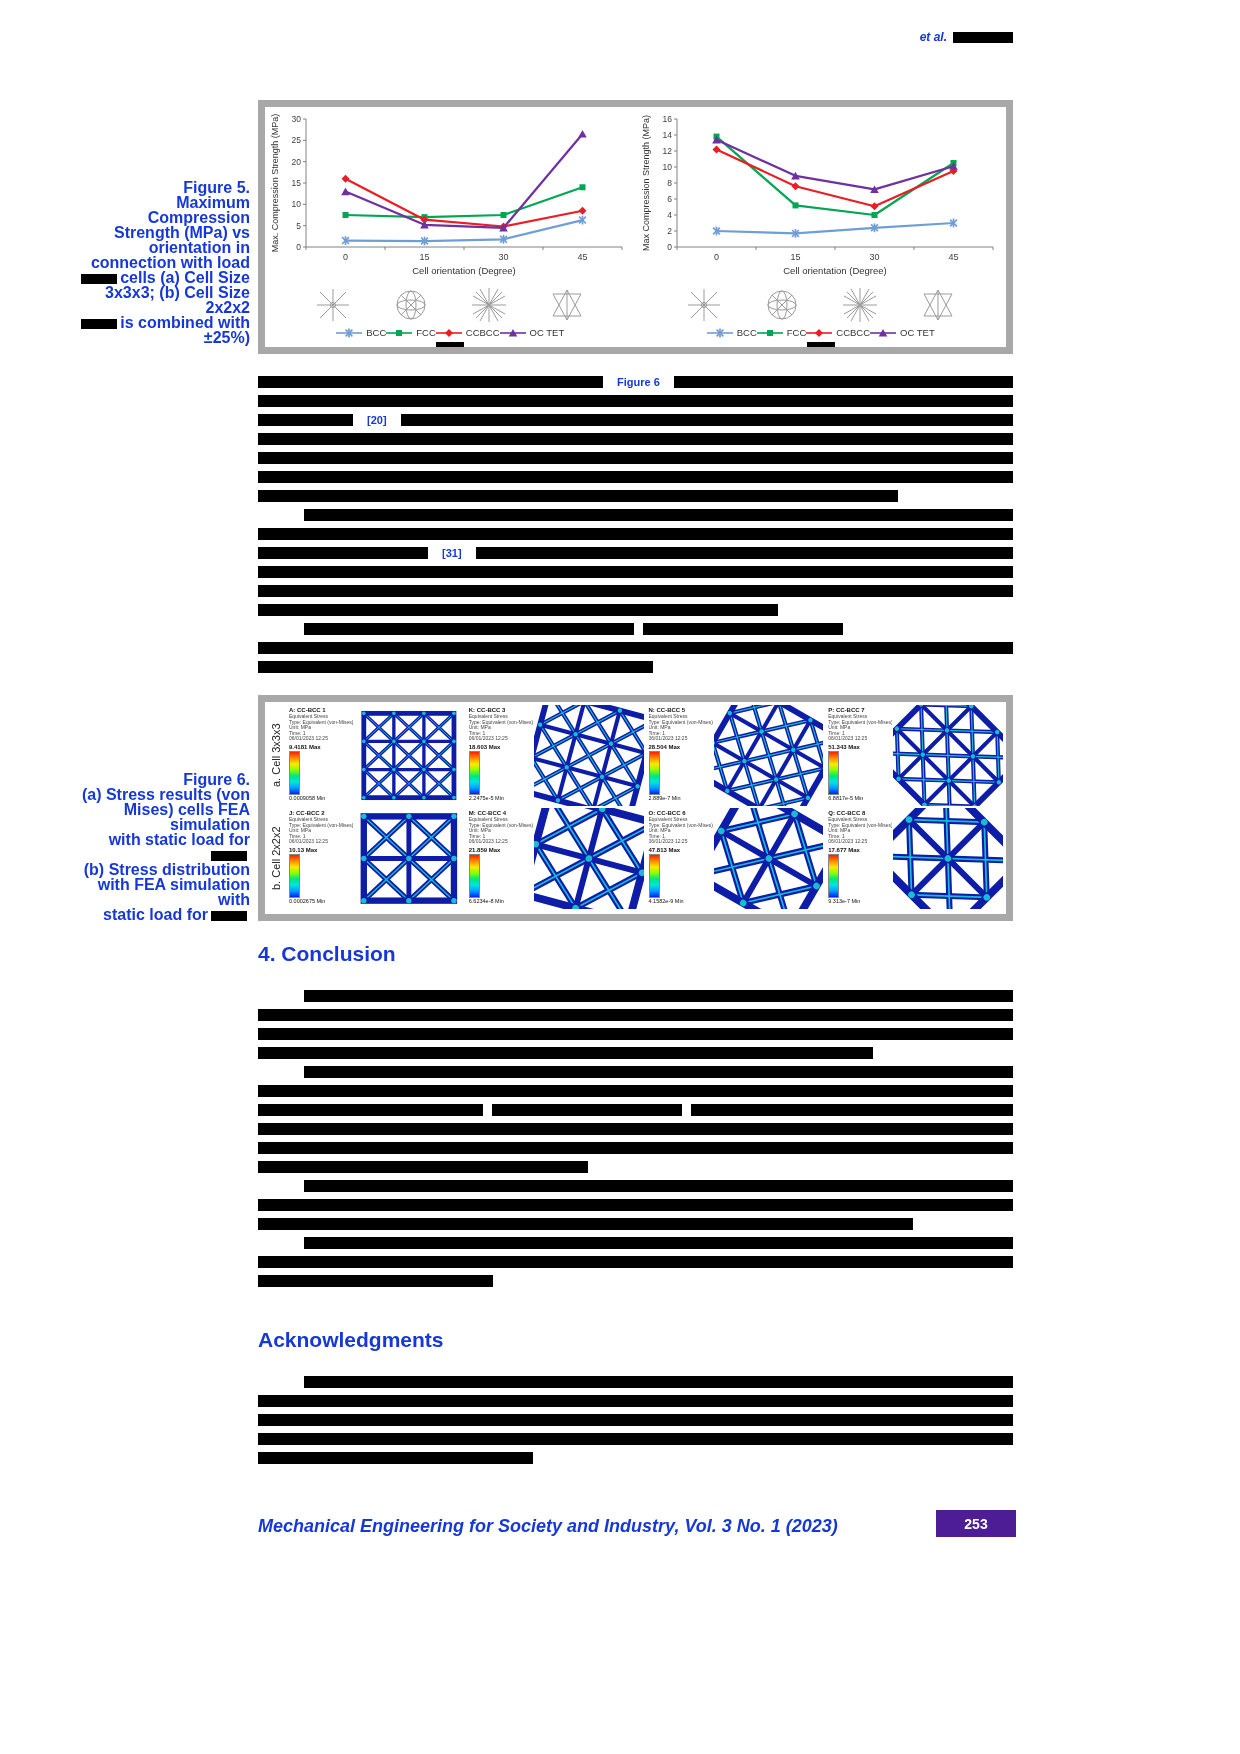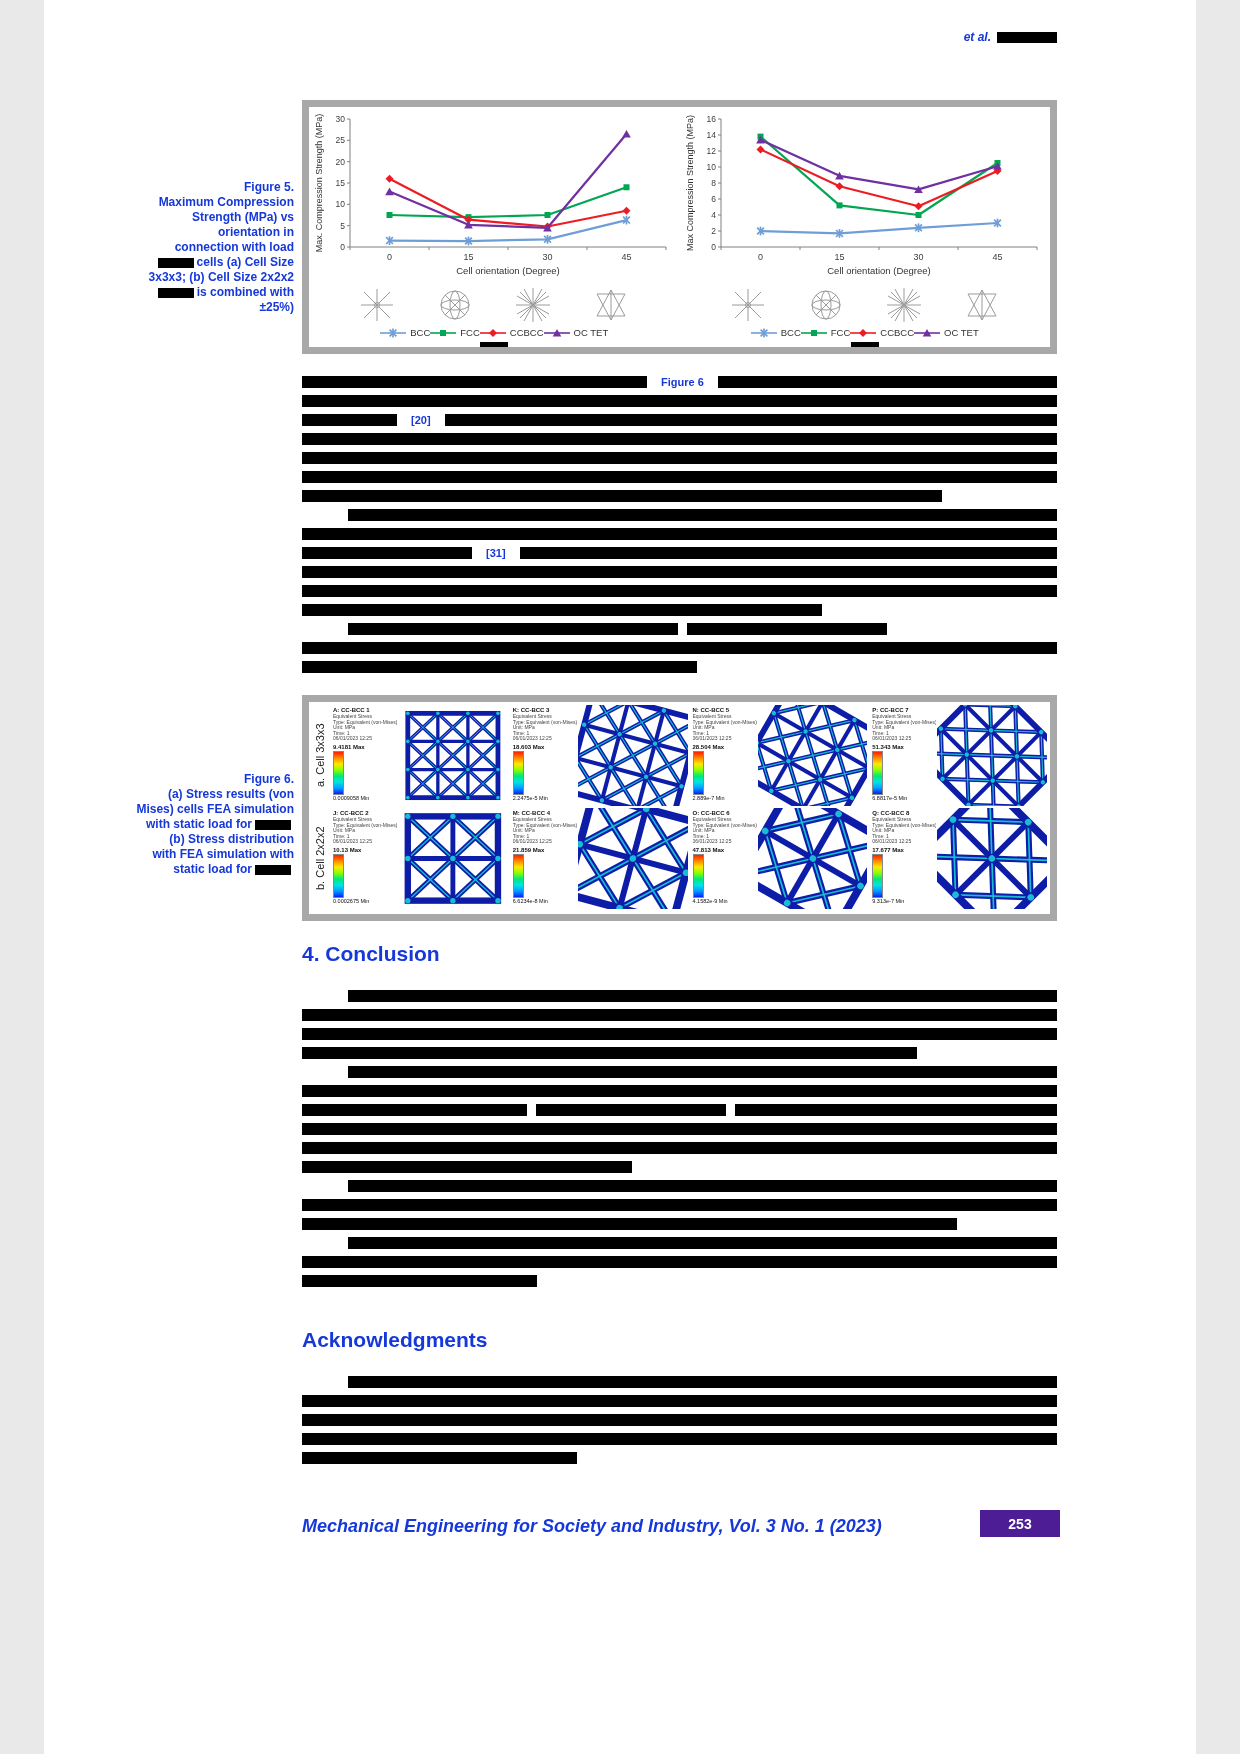--- a/index.html
+++ b/index.html
@@ -1,16 +1,16 @@
 <!DOCTYPE html>
 <html><head>
 <meta charset="utf-8">
 <style>
   html,body{margin:0;padding:0;background:#e9e9e9}
-  .page{position:relative;width:1152px;height:1754px;background:#ffffff;margin:0 auto;
+  .page{position:relative;width:1240px;height:1754px;background:#ffffff;margin:0 auto;
         font-family:"Liberation Sans",sans-serif;overflow:hidden}
 
   .redact{display:inline-block;background:#000}
   .runhead{position:absolute;top:30px;left:700px;width:313px;display:flex;justify-content:flex-end;align-items:center;gap:6px}
   .rh-text{color:#1638d9;font-size:12px;font-weight:bold;font-style:italic}
   .rh-bar{width:60px;height:11px}
 
   
   .figbox{position:absolute;left:258px;width:755px;background:#fff;border:7px solid #a8a8a8;box-sizing:border-box}
   #fig5{top:100px;height:254px}
@@ -18,21 +18,21 @@
 
   .charts-row{display:flex;height:100%}
   .chart-cell{flex:1;display:flex;flex-direction:column;align-items:center;padding-top:4px;min-width:0}
   .chart-holder{height:176px}
   .lattice-row{display:flex;justify-content:center;gap:42px;height:40px;align-items:center;width:100%}
   .legend-row{display:flex;justify-content:center;align-items:center;font-size:9.5px;color:#333;height:14px;width:100%}
   .legend-item{display:inline-flex;align-items:center;gap:4px}
   .subcap{width:28px;height:10px;background:#000;margin:4px auto 0}
 
   
-  .caption{position:absolute;text-align:right;color:#1638d9;font-weight:bold;font-size:12px;line-height:15px}
+  .caption{position:absolute;text-align:right;color:#1638d9;font-weight:bold;font-size:16px;line-height:15px}
   #cap5{left:78px;width:172px;top:180px}
   #cap6{left:72px;width:178px;top:772px}
   .cap-title{font-weight:bold}
   .capred{width:36px;height:10px;margin:0 3px;vertical-align:middle}
 
   
   .textblock{position:absolute;left:258px;width:755px}
   #block1{top:372px}
   #block2{top:986px}
   #block3{top:1372px}

